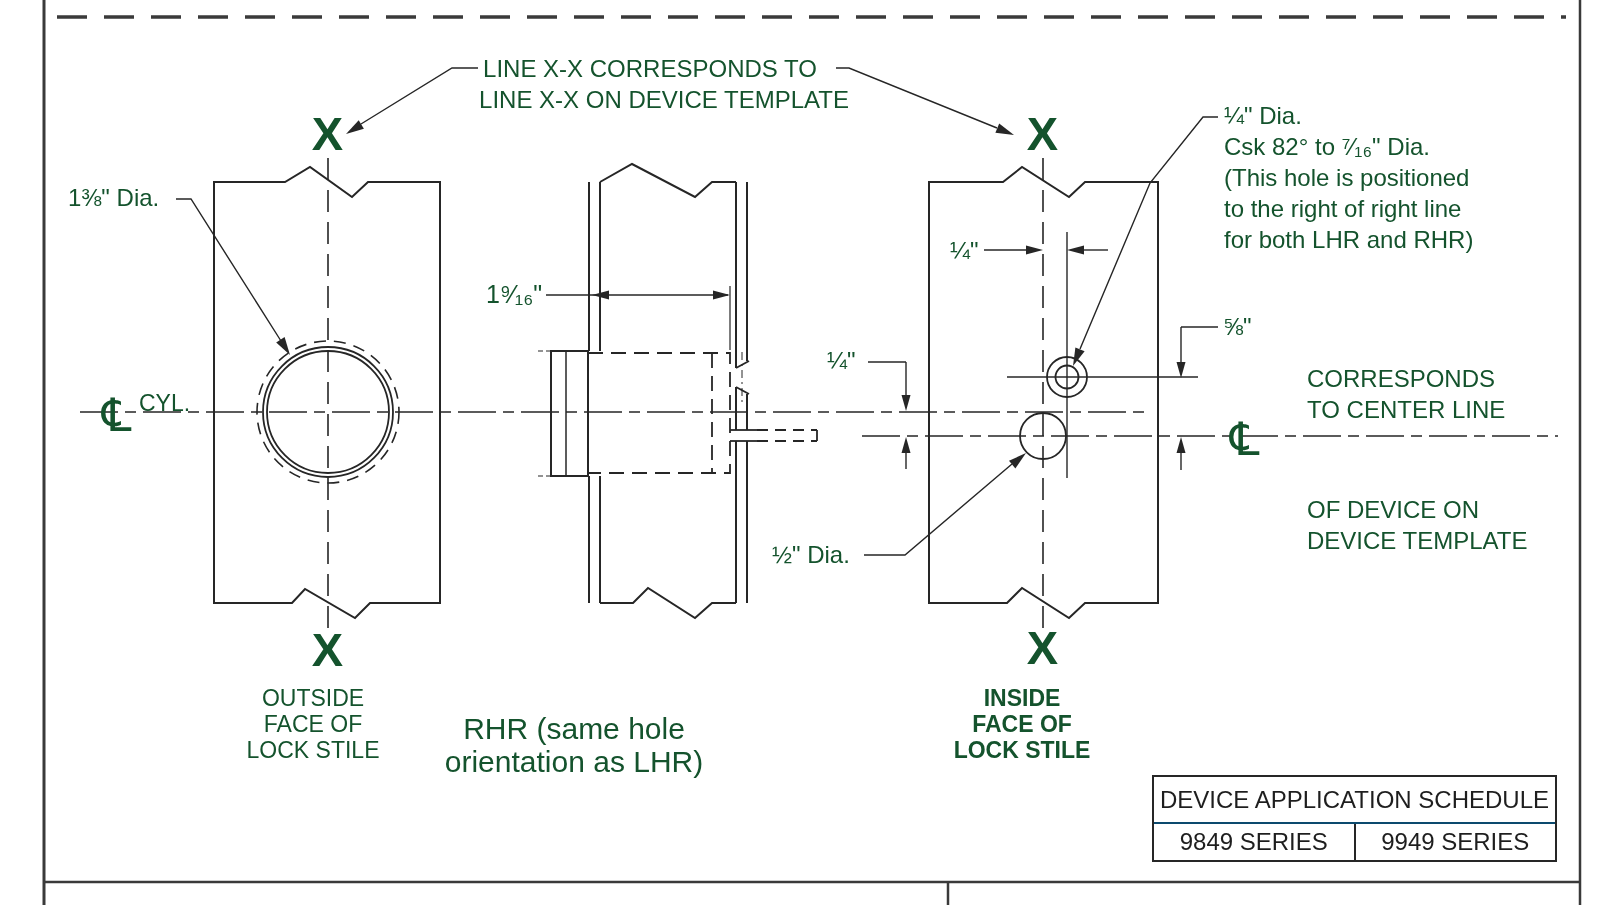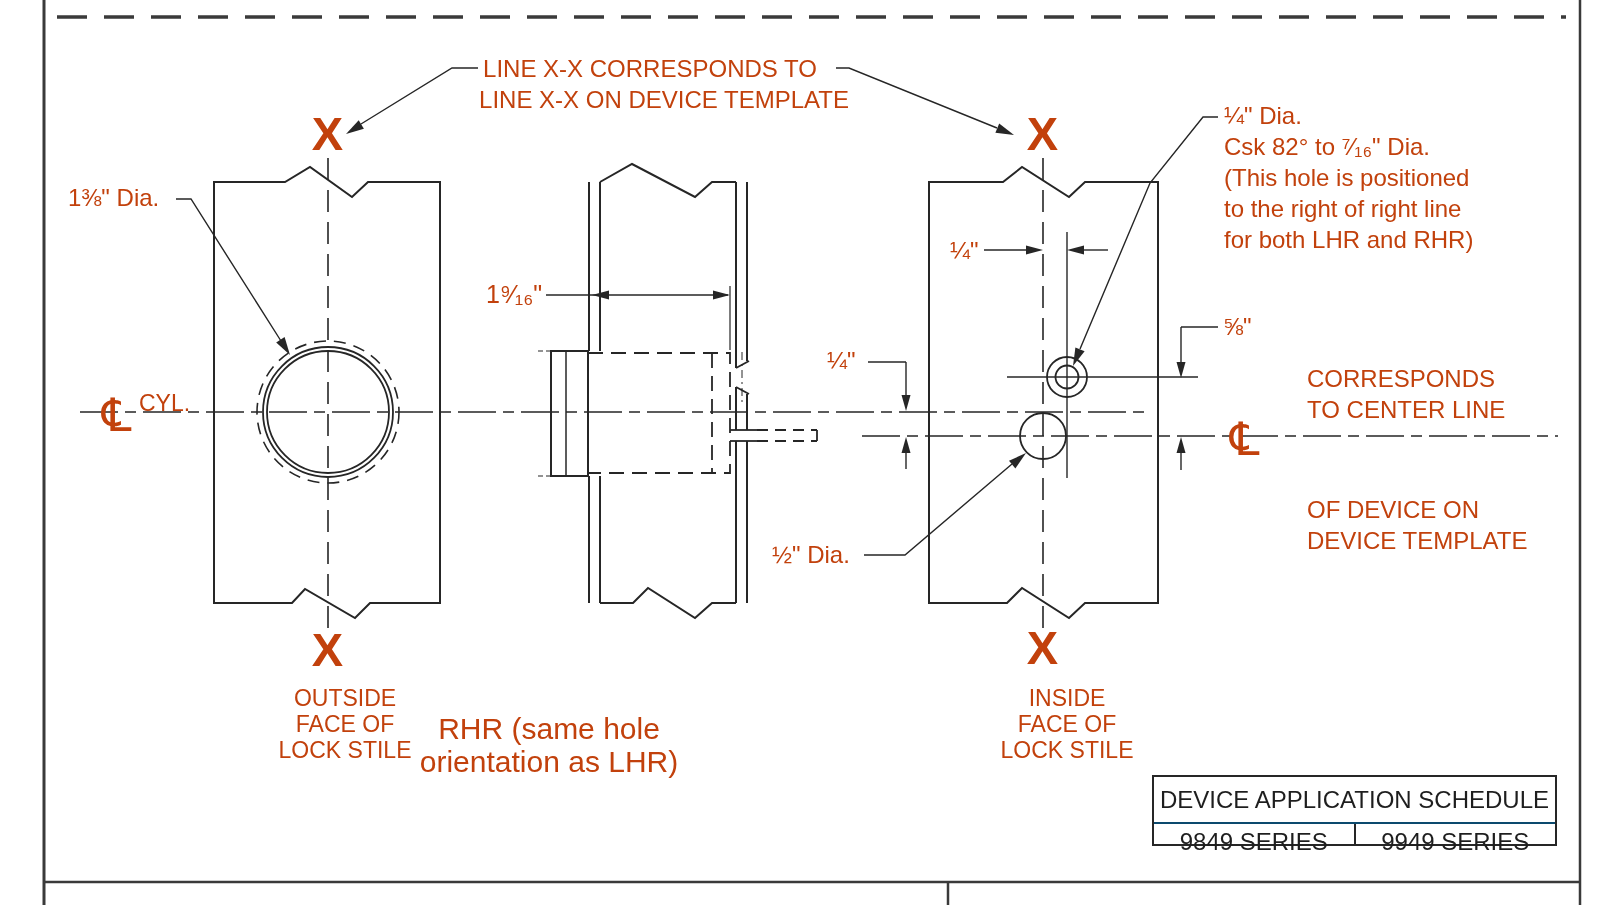--- a/index.html
+++ b/index.html
@@ -1,32 +1,32 @@
 <!DOCTYPE html>
 <html><head>
 <meta charset="utf-8">
 <style>
   html,body{margin:0;padding:0;background:#fff;}
   #page{position:relative;width:1624px;height:905px;background:#ffffff;overflow:hidden;
         font-family:"Liberation Sans","DejaVu Sans",sans-serif;color:#1e1e1e;}
   svg{position:absolute;left:0;top:0;}
-  .lbl{position:absolute;white-space:nowrap;color:#c2410c;line-height:1.15;}
+  .lbl{position:absolute;white-space:nowrap;color:#14532d;line-height:1.15;}
   .c{transform:translateX(-50%);text-align:center;}
   .f23{font-size:23px;}
   .f24{font-size:24px;}
   .f25{font-size:25px;}
   .f30{font-size:30px;}
   .xmark{font-size:47px;font-weight:700;line-height:1;letter-spacing:-1px;}
   .clsym{font-size:46px;line-height:1;font-family:"DejaVu Sans","Liberation Sans",sans-serif;}
   .block26 div{line-height:26px;}
   .block31 div{line-height:31px;}
   .block33 div{line-height:33px;}
   #schedule{position:absolute;left:1152px;top:775px;width:401px;border:2px solid #262626;background:#fff;}
   #schedule .hdr{height:45px;line-height:45px;text-align:center;font-size:24px;border-bottom:2px solid #0c4a6e;}
-  #schedule .row{display:flex;height:20px;}
+  #schedule .row{display:flex;height:36px;}
   #schedule .cell{flex:1;line-height:36px;text-align:center;font-size:24px;}
   #schedule .cell:first-child{border-right:2px solid #262626;}
 </style>
 </head>
 <body>
 
 <div id="page">
 
 <svg width="1624" height="905" viewBox="0 0 1624 905">
 
@@ -175,32 +175,32 @@
 <div class="lbl f24 block31" style="left:1307px;top:363px;">
   <div>CORRESPONDS</div>
   <div>TO CENTER LINE</div>
 </div>
 <div class="lbl clsym" style="left:1230px;top:416px;">℄</div>
 <div class="lbl f24 block31" style="left:1307px;top:450px;margin-top:44px;">
   <div>OF DEVICE ON</div>
   <div>DEVICE TEMPLATE</div>
 </div>
 
-<div class="lbl c f23 block26" style="left:345px;top:685px;">
+<div class="lbl c f23 block26" style="left:313px;top:685px;">
   <div>OUTSIDE</div>
   <div>FACE OF</div>
   <div>LOCK STILE</div>
 </div>
 
-<div class="lbl c f30 block33" style="left:549px;top:712px;">
+<div class="lbl c f30 block33" style="left:574px;top:712px;">
   <div>RHR (same hole</div>
   <div>orientation as LHR)</div>
 </div>
 
-<div class="lbl c f23 block26" style="left:1067px;top:685px;">
+<div class="lbl c f23 block26" style="left:1022px;top:685px;font-weight:bold;">
   <div>INSIDE</div>
   <div>FACE OF</div>
   <div>LOCK STILE</div>
 </div>
 
 <div id="schedule">
   <div class="hdr">DEVICE APPLICATION SCHEDULE</div>
   <div class="row">
     <div class="cell">9849 SERIES</div>
     <div class="cell">9949 SERIES</div>

